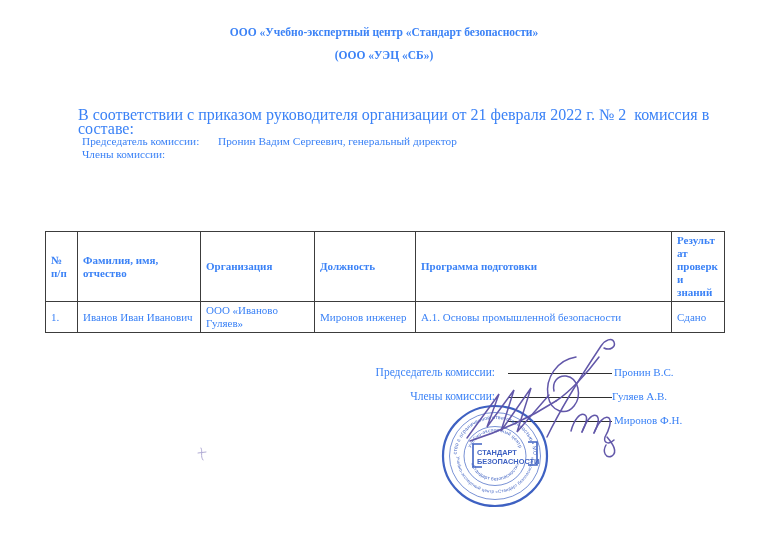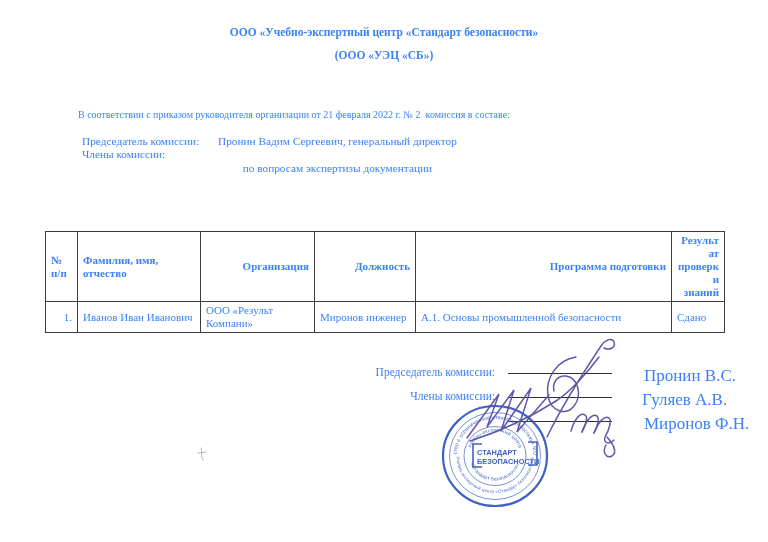--- a/index.html
+++ b/index.html
@@ -3,60 +3,59 @@
 <meta charset="utf-8">
 <style>
   html,body { margin:0; padding:0; background:#e8e8e8; }
   .page {
     position:relative; width:768px; height:542px; background:#ffffff;
     font-family:"Liberation Serif","DejaVu Serif",serif; color:#3b82f6;
     overflow:hidden; margin:0 auto;
   }
   .abs { position:absolute; }
   .center-line { left:0; width:768px; text-align:center; font-weight:bold; font-size:11.5px; }
-  .body-text { font-size:10px; line-height:13.5px; }
+  .body-text { font-size:16px; line-height:13.5px; }
   .prewrap { white-space:pre-wrap; }
   .preline { white-space:pre-line; }
 
   
   .committee { left:82px; top:135px; display:grid; grid-template-columns:136px auto; font-size:11.3px; line-height:13.4px; }
   .committee .lbl { grid-column:1; }
-  .committee .val { grid-column:2;text-align:center; }
+  .committee .val { grid-column:2; }
 
   
   table.results { position:absolute; left:45px; top:231px; width:679px; table-layout:fixed; border-collapse:collapse; font-size:11px; }
   table.results th, table.results td { border:1px solid #3c3c3c; padding:2px 5px; vertical-align:middle; line-height:13px; overflow:hidden; }
   table.results th { font-weight:bold; }
   table.results thead tr { height:70px; }
   table.results tbody tr { height:30px; }
-  .al { text-align:left; } .ac { text-align:right; }
+  .al { text-align:left; } .ac { text-align:left; }
 
   
   .sig-label { width:196px; text-align:right; font-size:11.5px; }
-  .sig-name  { font-size:17px;margin-left:30px; }
+  .sig-name  { font-size:11px; }
   .sig-line  { height:0; border-bottom:1px solid #2f2f2f; width:104px; left:508px; }
 
   svg.overlay { position:absolute; left:0; top:0; pointer-events:none; }
 </style>
 </head>
 <body>
 
 <div class="page">
 
   <div class="abs center-line" style="top:26px;">ООО «Учебно-экспертный центр «Стандарт безопасности»</div>
   <div class="abs center-line" style="top:49px;">(ООО «УЭЦ «СБ»)</div>
 
   <div class="abs body-text prewrap" style="left:78px; top:108px; width:660px;">В соответствии с приказом руководителя организации от 21 февраля 2022 г. № 2  комиссия в составе:</div>
 
   <div class="abs committee">
     <div class="lbl">Председатель комиссии:</div>
     <div class="val">Пронин Вадим Сергеевич, генеральный директор</div>
     <div class="lbl">Члены комиссии:</div>
     <div class="lbl"></div>
-    <div class="val">по вопросам экспертизы документации</div>
     <div class="lbl"></div>
   </div>
 
 
   <table class="results">
     <colgroup>
       <col style="width:32px">
         <col style="width:123px">
         <col style="width:114px">
       <col style="width:101px">
@@ -76,21 +75,21 @@
 ат
 проверк
 и
 знаний</th>
       </tr>
     </thead>
     <tbody>
       <tr>
         <td class="ac">1.</td>
         <td class="al">Иванов Иван Иванович</td>
-        <td class="al">ООО «Результ Компани»</td>
+        <td class="al">ООО «Иваново Гуляев»</td>
         <td class="al">Миронов инженер</td>
         <td class="al">А.1. Основы промышленной безопасности</td>
         <td class="al">Сдано</td>
       </tr>
     </tbody>
   </table>
 
   <div class="abs sig-label" style="left:299px; top:366px;">Председатель комиссии:</div>
   <div class="abs sig-line" style="top:373px;"></div>
   <div class="abs sig-name" style="left:614px; top:366px;">Пронин В.С.</div>

